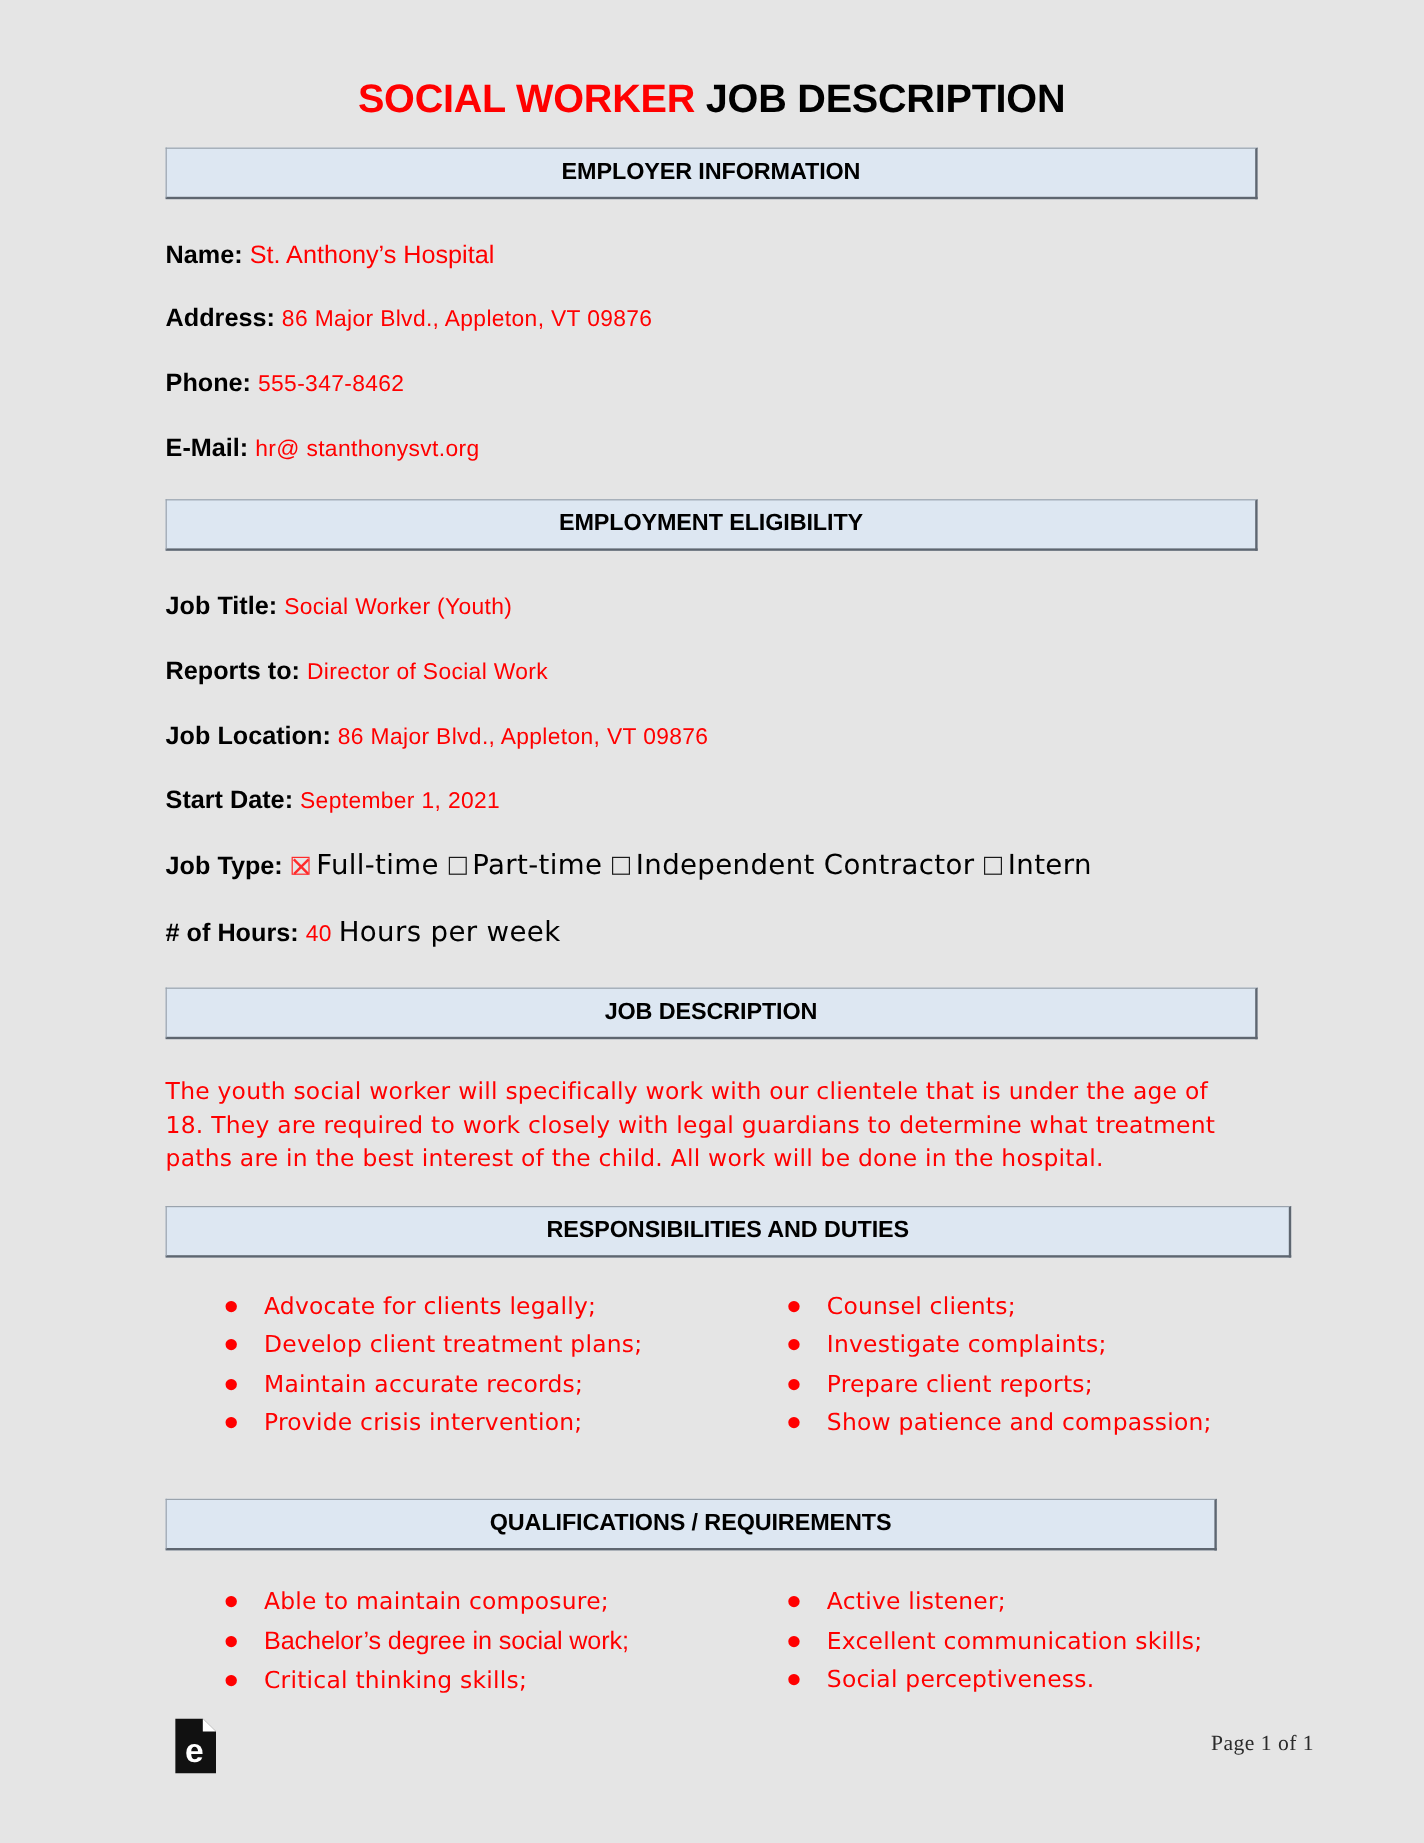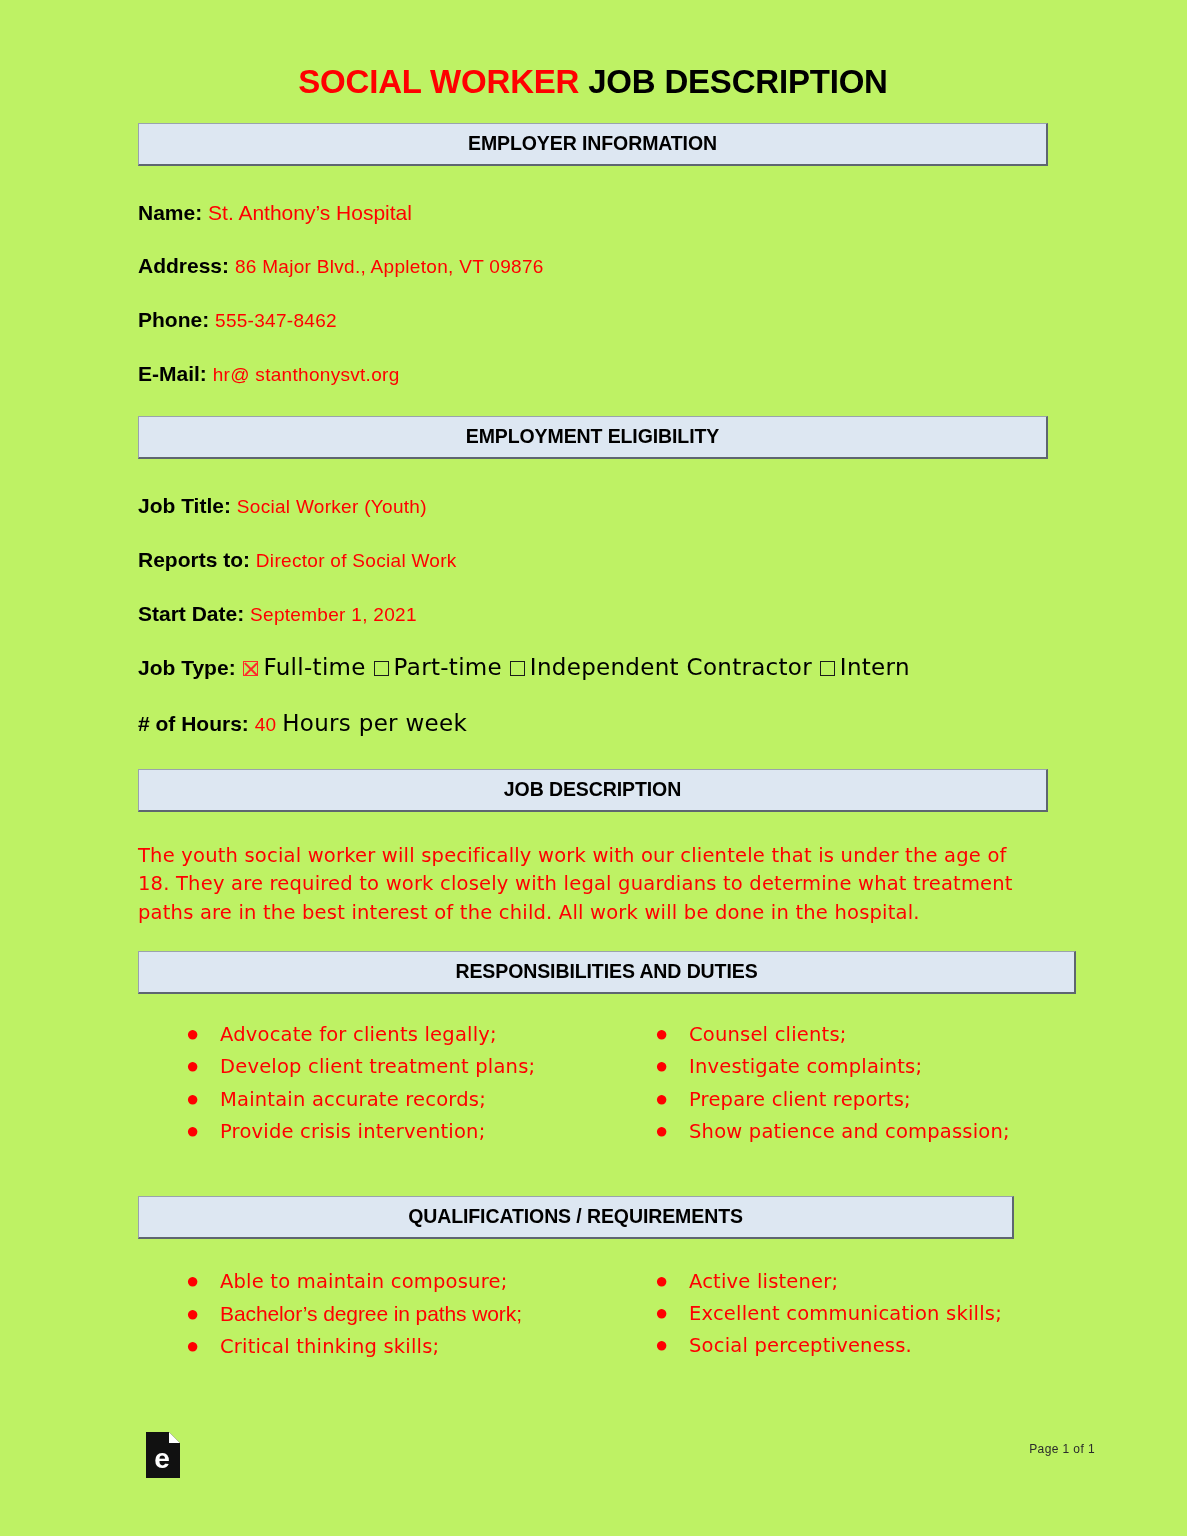--- a/index.html
+++ b/index.html
@@ -13,21 +13,21 @@
     position: relative;
     font-family: "Liberation Sans", sans-serif;
     color: #000000;
     overflow: hidden;
   }
   .page {
     position: absolute;
     left: 0; top: 0;
     width: 1187px;
     height: 1536px;
-    background: #bef264;
+    background: #e5e5e5;
   }
   .content {
     position: absolute;
     left: 138px;
     top: 0;
     width: 910px;
   }
 
   
   .doc-title {
@@ -176,22 +176,22 @@
     position: absolute;
     left: 146px;
     top: 1432px;
     width: 36px;
     height: 46px;
   }
   .page-num {
     position: absolute;
     right: 92px;
     top: 1442px;
-    font-family: Liberation Sans, sans-serif;
-    font-size: 12px;
+    font-family: Liberation Serif, serif;
+    font-size: 18px;
     color: #2b2b2b;
     letter-spacing: 0.4px;
     white-space: nowrap;
   }
 </style>
 </head>
 <body>
 
 <div class="page">
   <div class="content">
@@ -207,20 +207,21 @@
     <div class="field-row" style="margin-top:30px;"><span class="field-label">Phone</span><span class="colon">:</span> <span class="fill">555-347-8462</span></div>
 
     <div class="field-row" style="margin-top:30px;"><span class="field-label">E-Mail</span><span class="colon">:</span> <span class="fill">hr@ stanthonysvt.org</span></div>
 
     <div class="section-bar" style="margin-top:30px;">EMPLOYMENT ELIGIBILITY</div>
 
     <div class="field-row" style="margin-top:35px;"><span class="field-label">Job Title</span><span class="colon">:</span> <span class="fill">Social Worker (Youth)</span></div>
 
     <div class="field-row" style="margin-top:30px;"><span class="field-label">Reports to</span><span class="colon">:</span> <span class="fill">Director of Social Work</span></div>
 
+    <div class="field-row" style="margin-top:30px;"><span class="field-label">Job Location</span><span class="colon">:</span> <span class="fill">86 Major Blvd., Appleton, VT 09876</span></div>
 
     <div class="field-row" style="margin-top:30px;"><span class="field-label">Start Date</span><span class="colon">:</span> <span class="fill">September 1, 2021</span></div>
 
     <div class="field-row" style="margin-top:30px;"><span class="field-label">Job Type</span><span class="colon">:</span> <span class="cb cb-on"></span><span class="blk-cond">Full-time</span> <span class="cb cb-off"></span><span class="blk-cond">Part-time</span> <span class="cb cb-off"></span><span class="blk-cond">Independent Contractor</span> <span class="cb cb-off"></span><span class="blk-cond">Intern</span></div>
 
     <div class="field-row" style="margin-top:30px;"><span class="field-label"># of Hours</span><span class="colon">:</span> <span class="fill">40</span> <span class="blk-cond">Hours per week</span></div>
 
     <div class="section-bar" style="margin-top:33px;">JOB DESCRIPTION</div>
 
     <p class="job-desc" style="margin:30px 0 0 0; width:890px;">The youth social worker will specifically work with our clientele that is under the age of 18. They are required to work closely with legal guardians to determine what treatment paths are in the best interest of the child. All work will be done in the hospital.</p>
@@ -269,21 +270,21 @@
     <div class="section-bar" style="margin-top:43px; width:876px;">QUALIFICATIONS / REQUIREMENTS</div>
 
     <div class="bullet-cols" style="margin-top:31px; width:938px;">
       <div class="bullet-col left">
         <div class="bullet-item">
             <span class="bullet-dot">●</span>
             <span class="bullet-text">Able to maintain composure;</span>
           </div>
         <div class="bullet-item">
             <span class="bullet-dot">●</span>
-            <span class="bullet-text alt">Bachelor’s degree in paths work;</span>
+            <span class="bullet-text alt">Bachelor’s degree in social work;</span>
           </div>
         <div class="bullet-item">
             <span class="bullet-dot">●</span>
             <span class="bullet-text">Critical thinking skills;</span>
           </div>
       </div>
       <div class="bullet-col right">
         <div class="bullet-item">
             <span class="bullet-dot">●</span>
             <span class="bullet-text">Active listener;</span>

